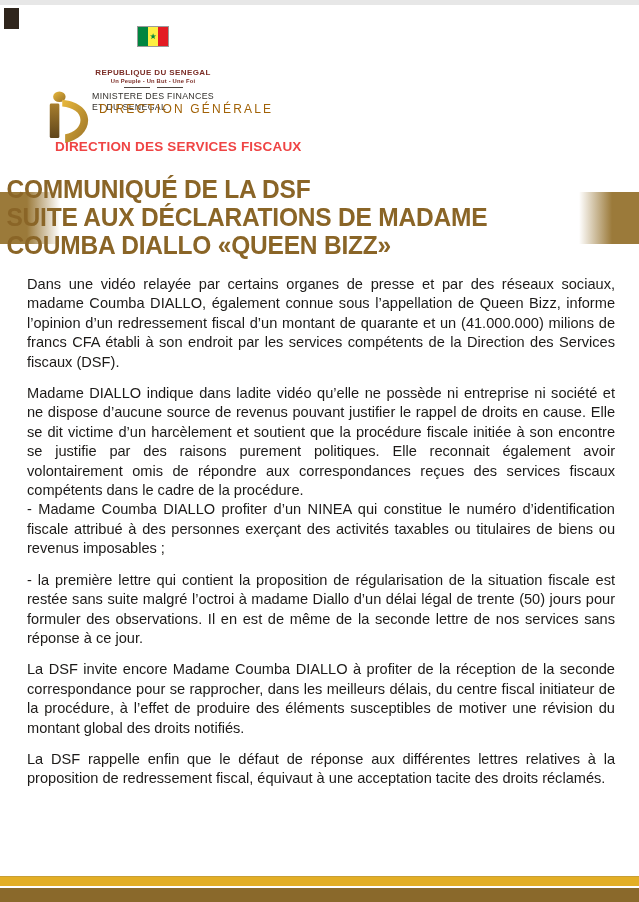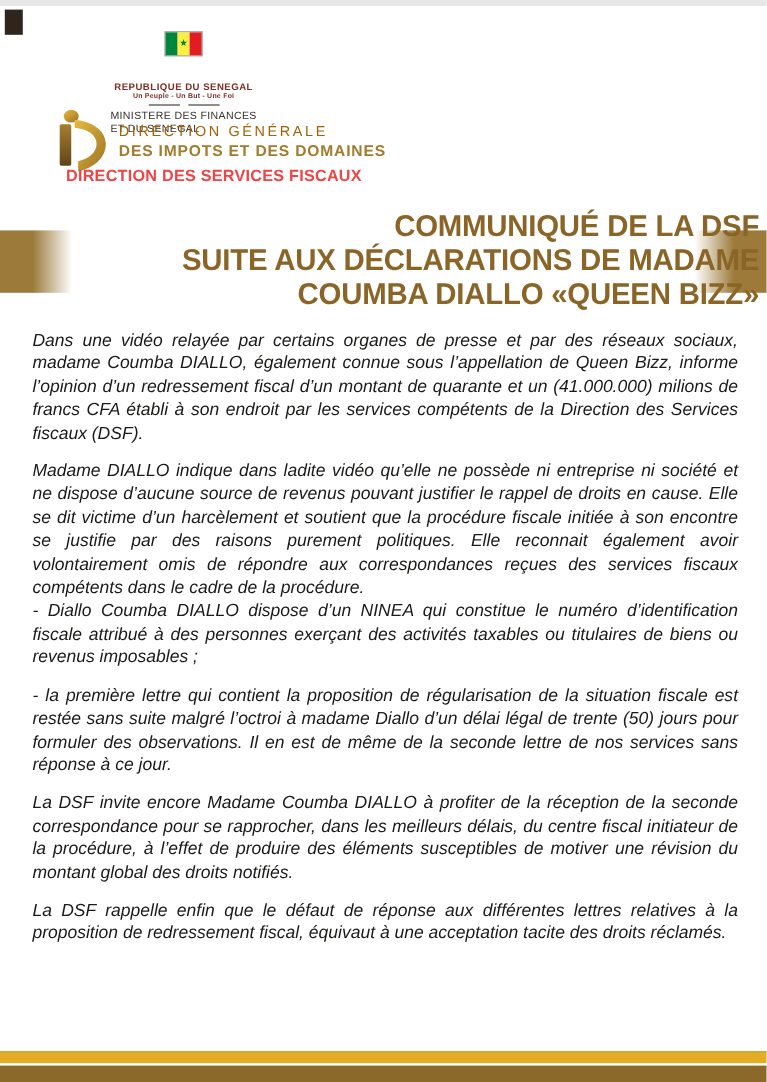--- a/index.html
+++ b/index.html
@@ -31,36 +31,36 @@
   .ministry { margin-top: 3px; font-size: 8.8px; font-weight: 400; color: #33302c; letter-spacing: 0.3px; text-align: left; line-height: 10.5px; }
 
   
   .dgid-row { position: absolute; left: 44px; top: 91px; display: flex; align-items: flex-start; }
   .dgid-text { margin-left: 7px; padding-top: 9px; }
   .dgid-line1 { font-size: 12px; font-weight: 400; color: #a16207; letter-spacing: 2.2px; line-height: 18px; }
   .dgid-line2 { font-size: 13px; font-weight: 700; color: #a07c2c; letter-spacing: 0.7px; line-height: 15px; }
   .dsf-line { position: absolute; left: 55px; top: 139px; font-size: 13.5px; font-weight: 700; color: #ef4444; letter-spacing: 0.2px; }
 
   
-  .banner { position: absolute; left: 0; top: 175px; width: 639px; text-align: right; }
+  .banner { position: absolute; left: 0; top: 175px; width: 639px; text-align: left; }
   .banner-line {
     font-size: 25px; line-height: 28px; font-weight: 800;
     color: #8a6527; letter-spacing: -0.2px;
     transform: scaleX(0.98); transform-origin: center;
   }
   .side-bar { position: absolute; top: 192px; height: 52px; width: 60px; }
   .side-bar.left  { left: 0;  background: linear-gradient(to right, #9b7a3a 0%, #9b7a3a 45%, rgba(255,255,255,0) 100%); }
   .side-bar.right { right: 0; background: linear-gradient(to left,  #9b7a3a 0%, #9b7a3a 45%, rgba(255,255,255,0) 100%); }
 
   
   .body-text { position: absolute; left: 27px; top: 275px; width: 588px; color: #1c1a18; }
   .body-text p {
     margin: 0 0 12px 0;
     font-size: 14.6px; line-height: 19.4px;
-    text-align: justify; text-justify: inter-word; font-style: italic;
+    text-align: justify; text-justify: inter-word;
   }
   .body-text p.tight { margin-top: -12px; }
 
   
   .footer-gold  { position: absolute; left: 0; bottom: 16px; width: 639px; height: 9px; background: #e3ae25; border-top: 1px solid #c79f35; }
   .footer-brown { position: absolute; left: 0; bottom: 0;  width: 639px; height: 14px; background: #8a692b; }
 </style>
 </head>
 <body>
 
@@ -102,39 +102,38 @@
               <stop offset="1" stop-color="#5f451a"></stop>
           </linearGradient>
         </defs>
         <ellipse cx="16" cy="6" rx="6.5" ry="5.5" fill="url(#gold)"></ellipse>
         <rect x="6" y="13" width="10" height="36" rx="1.5" fill="url(#bronze)"></rect>
         <path d="M19 9 C38 11 46 21 46 30 C46 42 36 51 22 54 L22 45 C32 43 38 37 38 30 C38 22 30 17 19 16 Z" fill="url(#gold)"></path>
       </svg>
     </span>
     <div class="dgid-text">
       <div class="dgid-line1">DIRECTION GÉNÉRALE</div>
-      <div class="dgid-line2">DES IMPOTS ET DES DOMAINES</div>
     </div>
   </div>
 
   <div class="dsf-line">DIRECTION DES SERVICES FISCAUX</div>
 
   <div class="side-bar left"></div>
   <div class="side-bar right"></div>
 
   <div class="banner">
     <div class="banner-line">COMMUNIQUÉ DE LA DSF</div>
     <div class="banner-line">SUITE AUX DÉCLARATIONS DE MADAME</div>
     <div class="banner-line">COUMBA DIALLO «QUEEN BIZZ»</div>
   </div>
 
   <div class="body-text">
     <p>Dans une vidéo relayée par certains organes de presse et par des réseaux sociaux, madame Coumba DIALLO, également connue sous l’appellation de Queen Bizz, informe l’opinion d’un redressement fiscal d’un montant de quarante et un (41.000.000) milions de francs CFA établi à son endroit par les services compétents de la Direction des Services fiscaux (DSF).</p>
     <p>Madame DIALLO indique dans ladite vidéo qu’elle ne possède ni entreprise ni société et ne dispose d’aucune source de revenus pouvant justifier le rappel de droits en cause. Elle se dit victime d’un harcèlement et soutient que la procédure fiscale initiée à son encontre se justifie par des raisons purement politiques. Elle reconnait également avoir volontairement omis de répondre aux correspondances reçues des services fiscaux compétents dans le cadre de la procédure.</p>
-    <p class="tight">- Diallo Coumba DIALLO dispose d’un NINEA qui constitue le numéro d’identification fiscale attribué à des personnes exerçant des activités taxables ou titulaires de biens ou revenus imposables ;</p>
+    <p class="tight">- Madame Coumba DIALLO profiter d’un NINEA qui constitue le numéro d’identification fiscale attribué à des personnes exerçant des activités taxables ou titulaires de biens ou revenus imposables ;</p>
     <p>- la première lettre qui contient la proposition de régularisation de la situation fiscale est restée sans suite malgré l’octroi à madame Diallo d’un délai légal de trente (50) jours pour formuler des observations. Il en est de même de la seconde lettre de nos services sans réponse à ce jour.</p>
     <p>La DSF invite encore Madame Coumba DIALLO à profiter de la réception de la seconde correspondance pour se rapprocher, dans les meilleurs délais, du centre fiscal initiateur de la procédure, à l’effet de produire des éléments susceptibles de motiver une révision du montant global des droits notifiés.</p>
     <p>La DSF rappelle enfin que le défaut de réponse aux différentes lettres relatives à la proposition de redressement fiscal, équivaut à une acceptation tacite des droits réclamés.</p>
 
   </div>
 
   <div class="footer-gold"></div>
   <div class="footer-brown"></div>
 
 </div>

